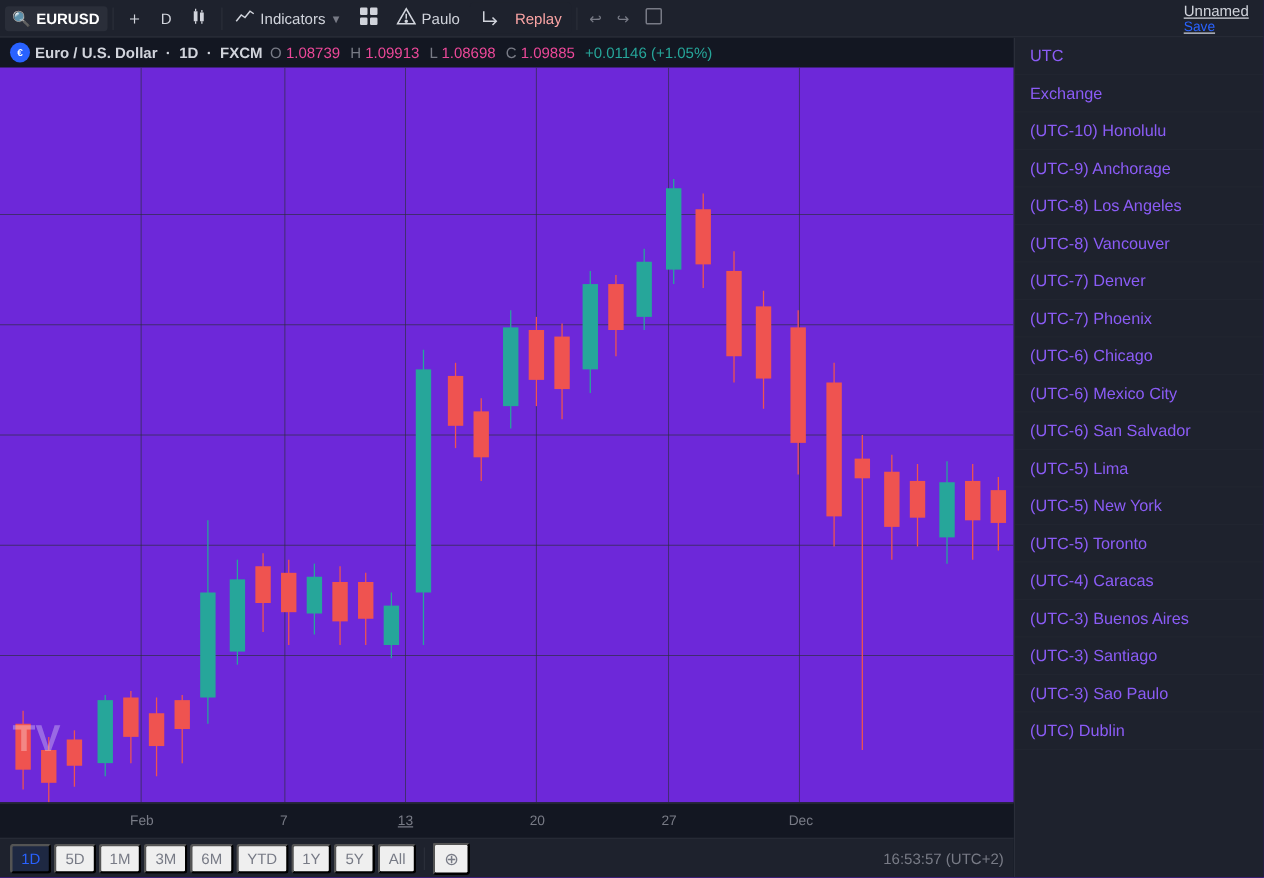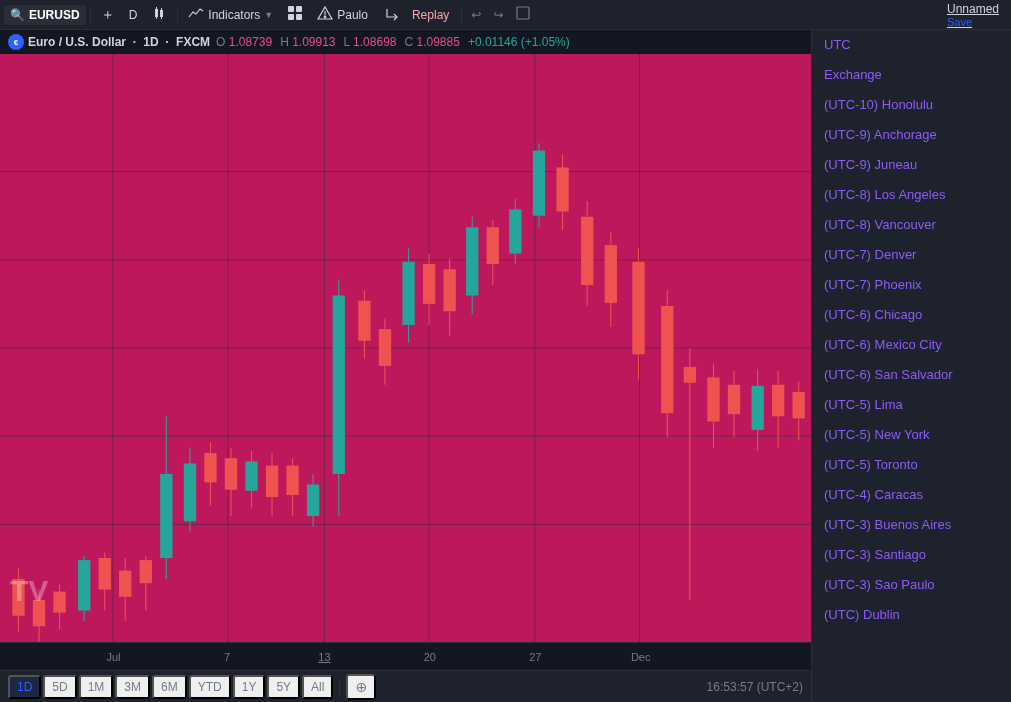--- a/index.html
+++ b/index.html
@@ -124,21 +124,21 @@
     }
     .ohlc-data { display: flex; gap: 8px; font-size: 12px; }
     .ohlc-label { color: #787b86; }
     .ohlc-val { color: #ec4899; }
     .ohlc-change-pos { color: #26a69a; }
 
     .chart-canvas {
       flex: 1;
       position: relative;
       overflow: hidden;
-      background: #be185d;
+      background: #6d28d9;
     }
 
     .chart-watermark {
       position: absolute;
       bottom: 30px;
       left: 10px;
       opacity: 0.3;
     }
     .chart-watermark svg { width: 40px; height: 40px; }
 
@@ -480,21 +480,21 @@
 
       
       <div class="chart-watermark">
         <svg viewBox="0 0 40 40" fill="white">
           <text x="0" y="32" font-size="30" font-weight="bold" font-family="sans-serif">TV</text>
         </svg>
       </div>
     </div>
 
     <div class="x-axis">
-      <span class="x-label" style="left:14%;">Jul</span>
+      <span class="x-label" style="left:14%;">Feb</span>
       <span class="x-label" style="left:28%;">7</span>
       <span class="x-label" style="left:40%;text-decoration:underline;">13</span>
       <span class="x-label" style="left:53%;">20</span>
       <span class="x-label" style="left:66%;">27</span>
       <span class="x-label" style="left:79%;">Dec</span>
     </div>
 
     <div class="bottom-bar">
       <button class="timeframe-btn active">1D</button>
       <button class="timeframe-btn">5D</button>
@@ -511,21 +511,20 @@
       <span class="time-display">16:53:57 (UTC+2)</span>
     </div>
   </div>
 
   <div class="timezone-panel">
 
   <div class="tz-item">UTC</div>
       <div class="tz-item">Exchange</div>
       <div class="tz-item">(UTC-10) Honolulu</div>
       <div class="tz-item">(UTC-9) Anchorage</div>
-      <div class="tz-item">(UTC-9) Juneau</div>
       <div class="tz-item">(UTC-8) Los Angeles</div>
       <div class="tz-item">(UTC-8) Vancouver</div>
       <div class="tz-item">(UTC-7) Denver</div>
       <div class="tz-item">(UTC-7) Phoenix</div>
       <div class="tz-item">(UTC-6) Chicago</div>
       <div class="tz-item">(UTC-6) Mexico City</div>
       <div class="tz-item">(UTC-6) San Salvador</div>
       <div class="tz-item">(UTC-5) Lima</div>
       <div class="tz-item">(UTC-5) New York</div>
       <div class="tz-item">(UTC-5) Toronto</div>

